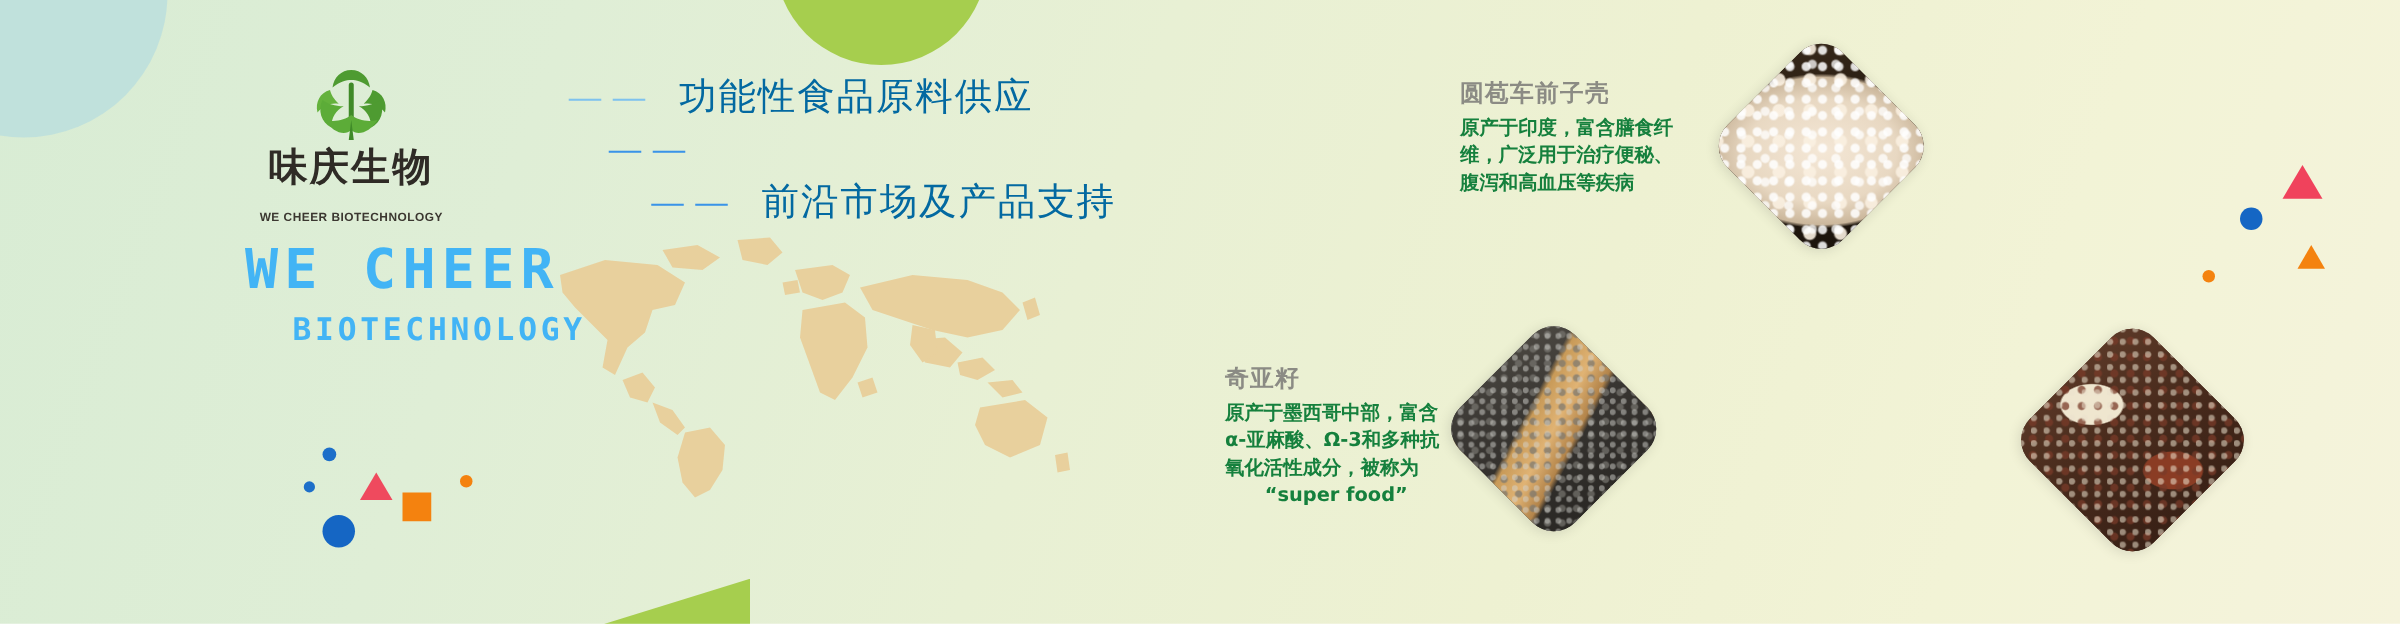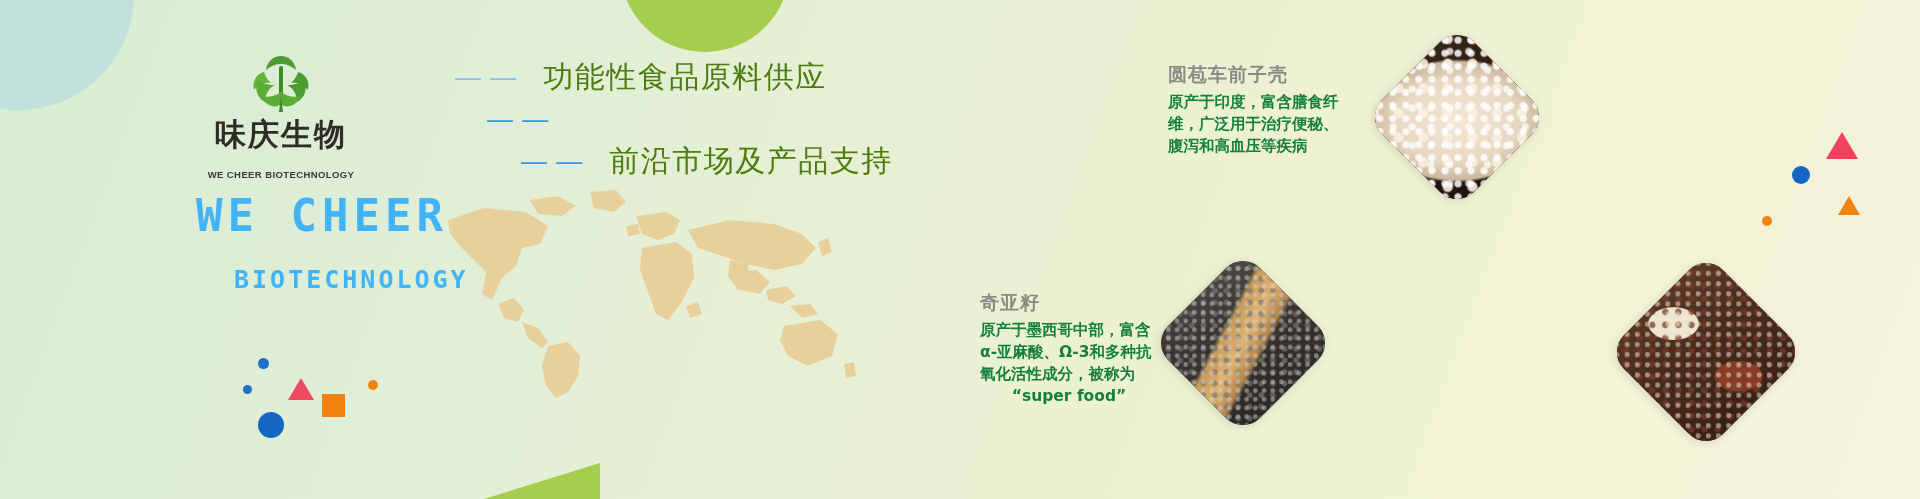--- a/index.html
+++ b/index.html
@@ -45,37 +45,37 @@
   }
 
   
   .wordmark { position:absolute; left:196px; top:190px; width:320px; }
   .wm-line1 {
     font-size:44px; font-weight:bold; color:#42b4f5; letter-spacing:5px;
     font-family:"DejaVu Sans Mono","Liberation Mono",monospace;
   }
   .wm-line2 {
     font-size:25px; font-weight:bold; color:#42b4f5; letter-spacing:3px;
-    margin-top:24px; margin-left:38px;
+    margin-top:8px; margin-left:38px;
     font-family:"DejaVu Sans Mono","Liberation Mono",monospace;
   }
 
   
   .headline { position:absolute; left:455px; top:56px; width:520px; }
   .hl-row { display:flex; align-items:center; height:42px; }
   .hl-row.r1 { padding-left:0px; }
   .hl-row.r2 { padding-left:32px; }
   .hl-row.r3 { padding-left:66px; }
   .hl-dash {
     display:inline-block; color:#3a93e8; font-size:26px; line-height:1;
     letter-spacing:1px; font-weight:400; white-space:nowrap;
   }
   .hl-row.r1 .hl-dash { color:#7fc2ee; }
   .hl-text {
-    margin-left:26px; color:#4d7c0f; font-size:30px; letter-spacing:1.5px;
+    margin-left:26px; color:#0369a1; font-size:30px; letter-spacing:1.5px;
     font-family:"DejaVu Sans","Liberation Sans",sans-serif; white-space:nowrap;
   }
 
   
   .card { position:absolute;font-weight:bold; }
   .card .ctitle {
     color:#8b8b84; font-size:19px; letter-spacing:1px; margin-bottom:3px;
     font-family:"DejaVu Sans","Liberation Sans",sans-serif; white-space:nowrap;
   }
   .card .cbody {

